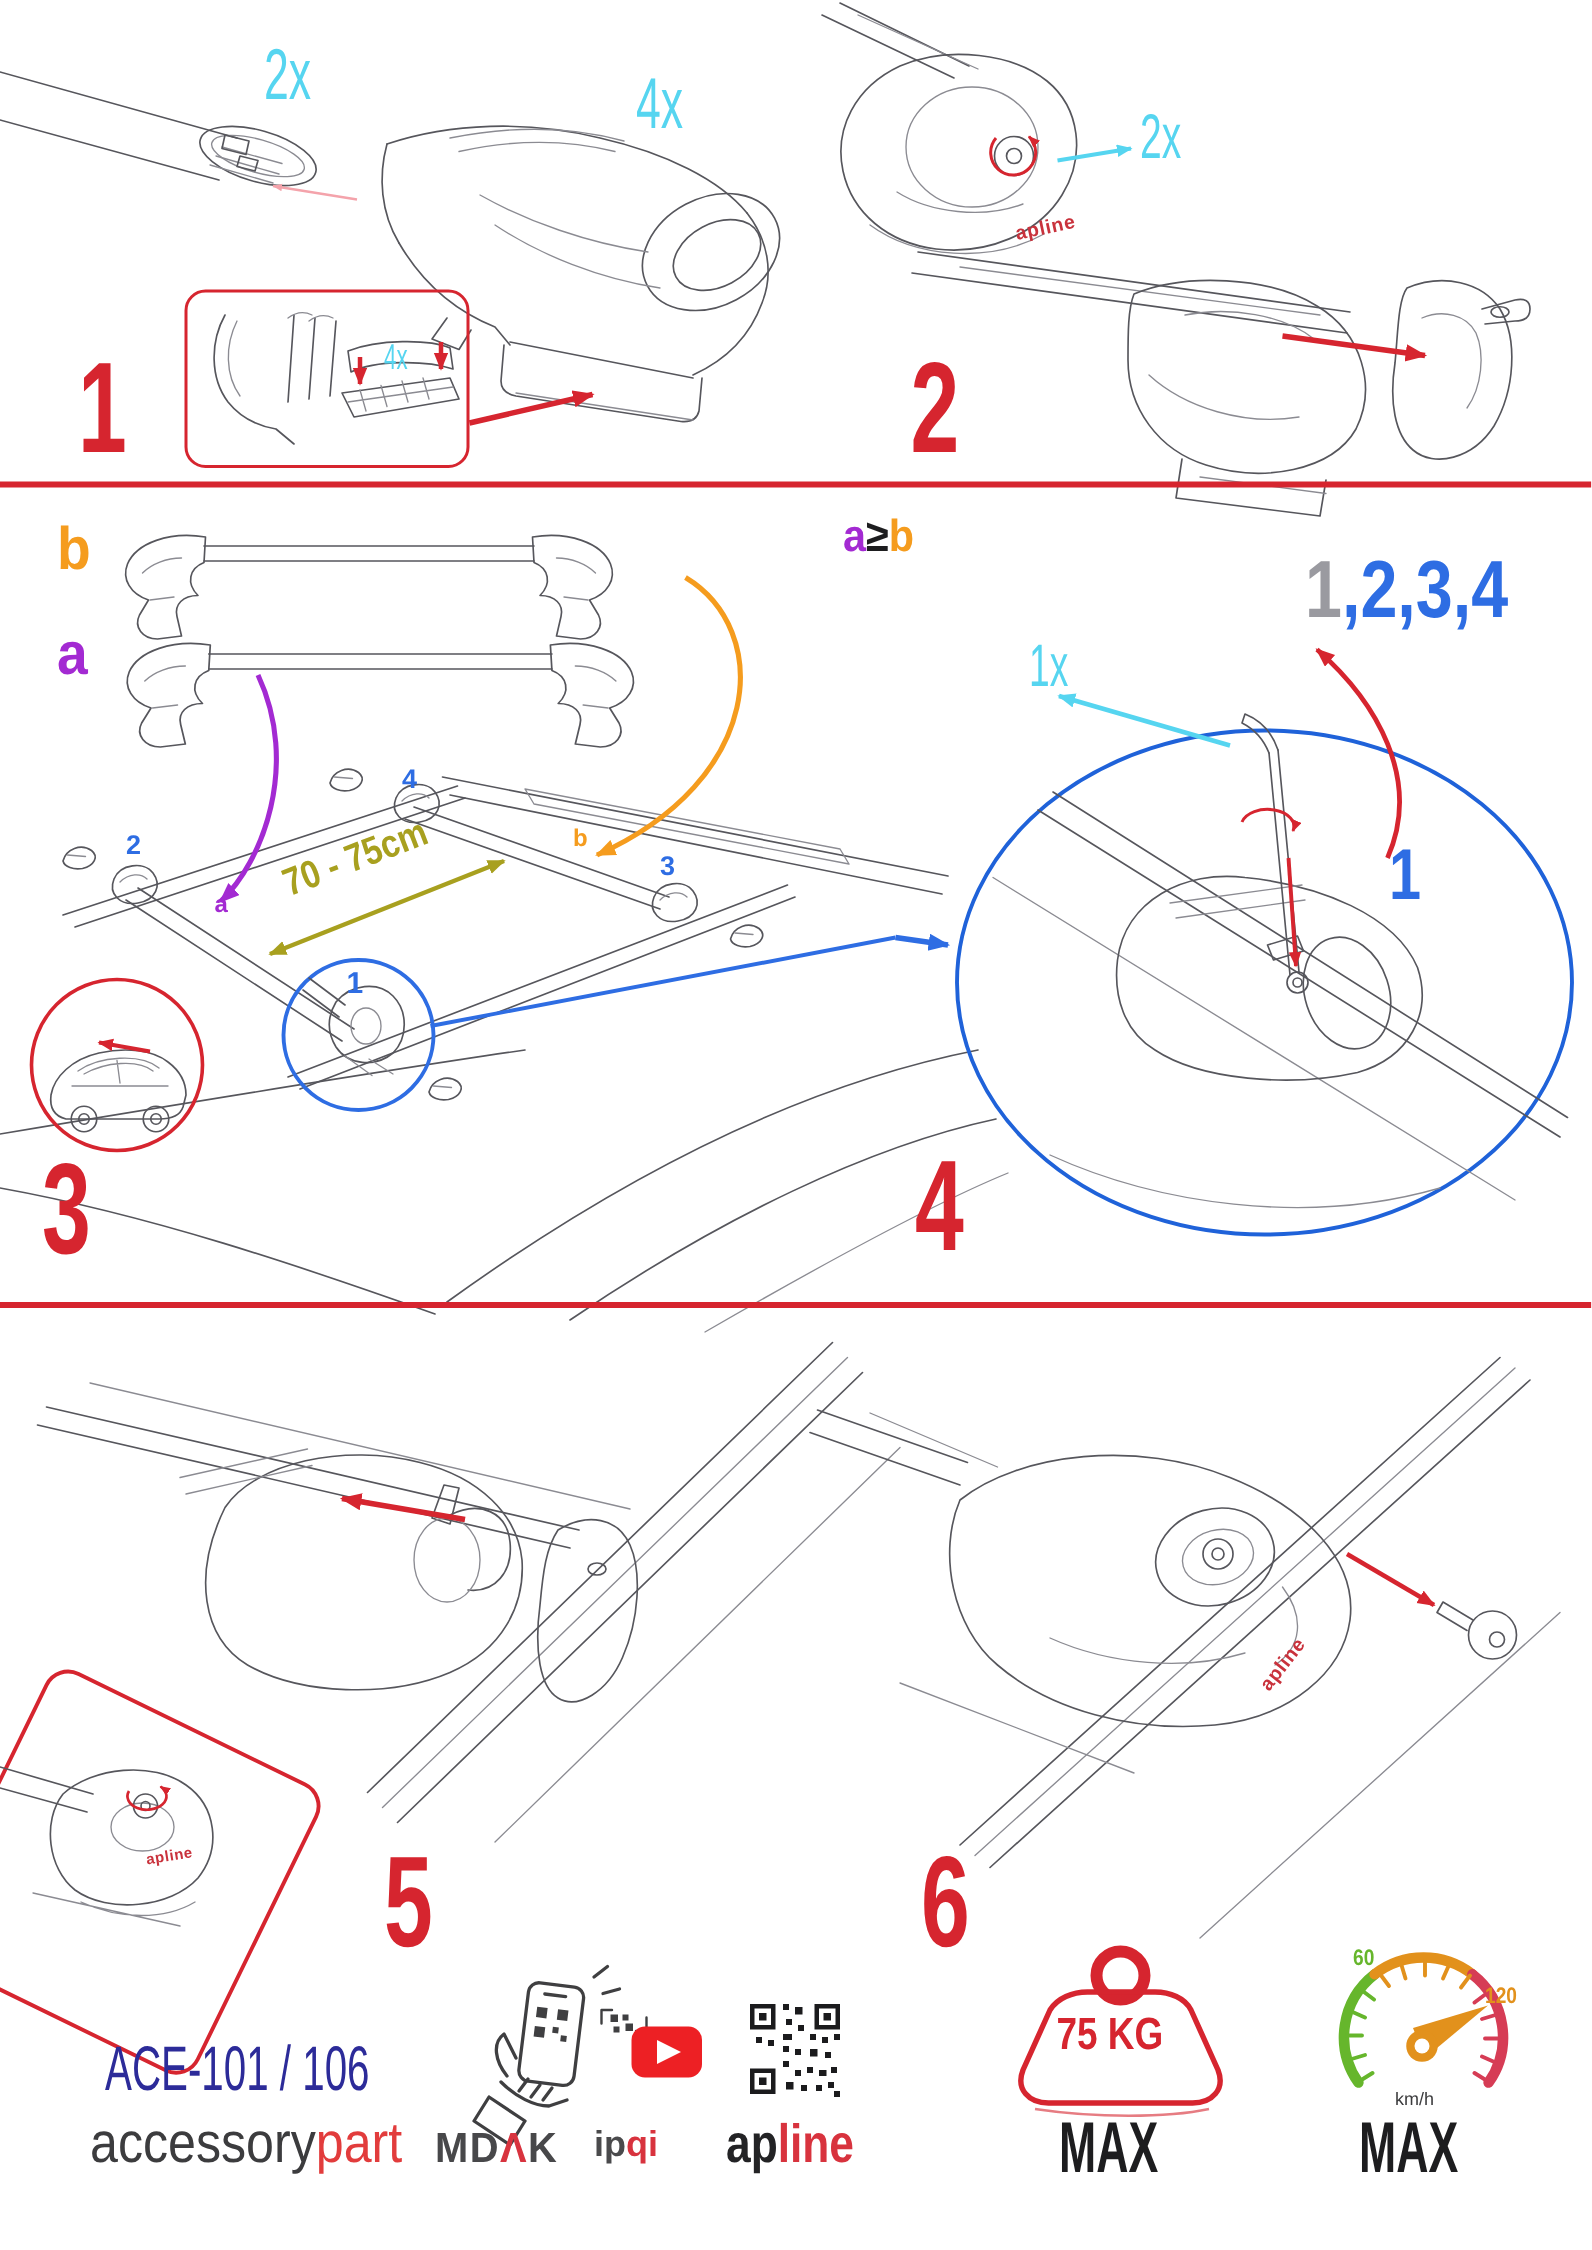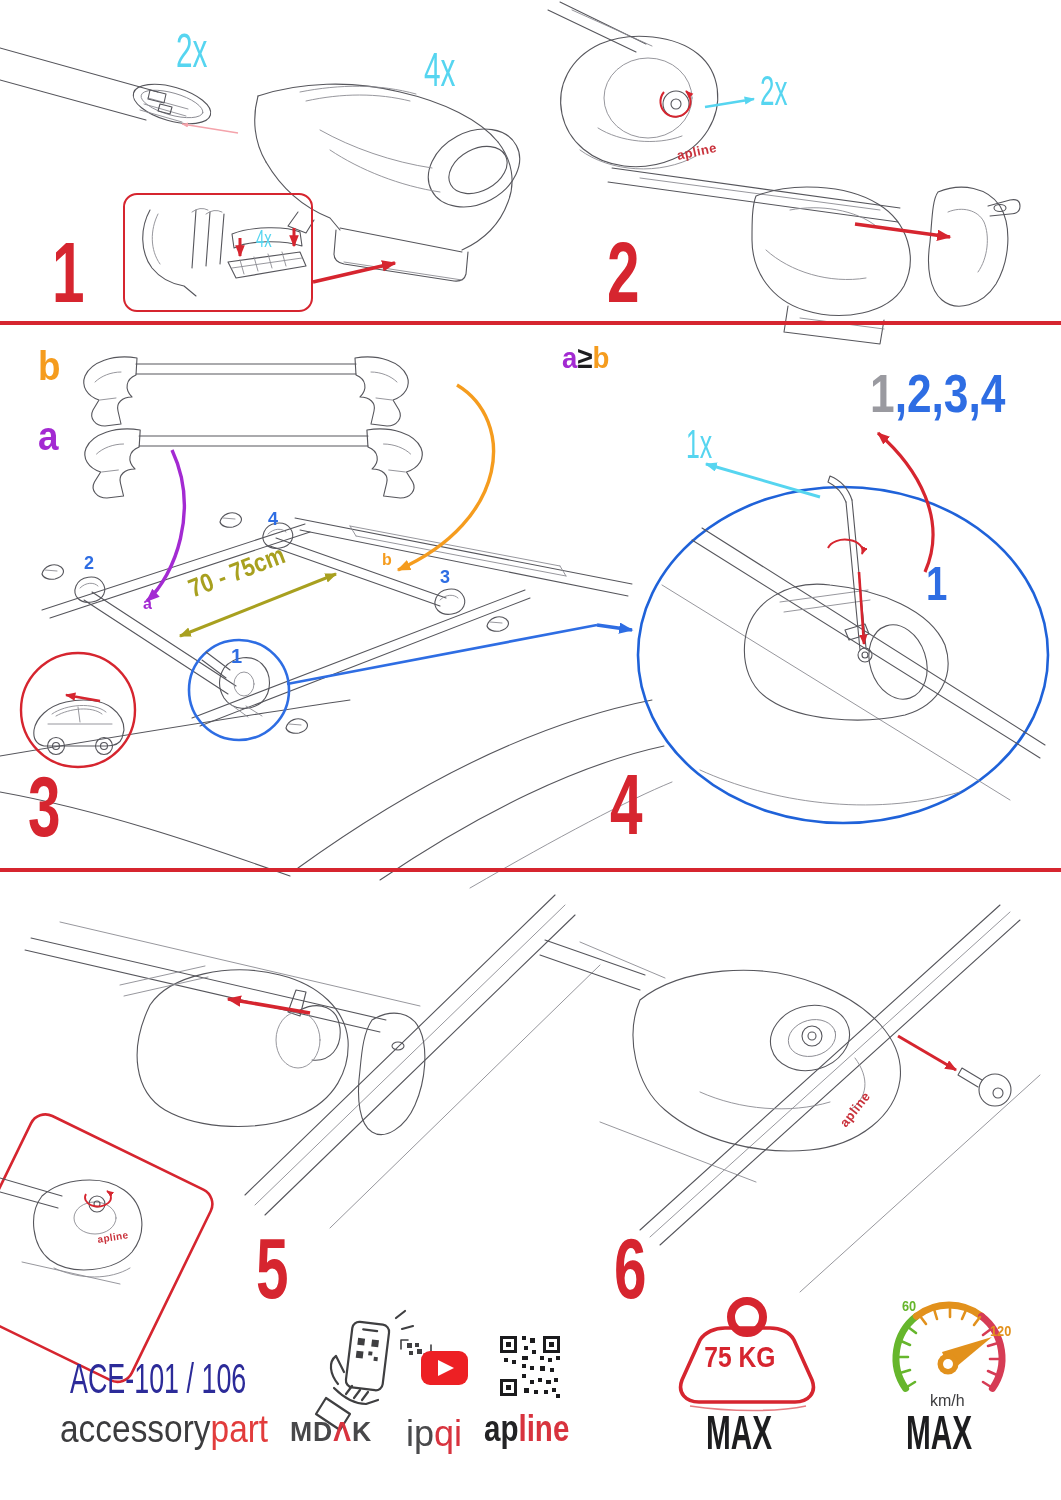--- a/index.html
+++ b/index.html
@@ -305,22 +305,22 @@
 <span class="lbl qty" style="left:686px;top:428px;font-size:40px">1x</span>
 <span class="lbl" style="left:926px;top:565px;font-size:48px;font-weight:700;color:#2e6de3;transform:scaleX(.8)">1</span>
 <span class="lbl stepnum" style="left:610px;top:770px">4</span>
 
 <span class="lbl stepnum" style="left:256px;top:1234px">5</span>
 <span class="lbl stepnum" style="left:614px;top:1234px">6</span>
 
 <span class="lbl" style="left:70px;top:1362px;font-size:42px;font-weight:400;color:#2c2b99;transform:scaleX(.64)">ACE-101 / 106</span>
 <span class="lbl" style="left:60px;top:1414px;font-size:38px;transform:scaleX(.88)"><span style="color:#3c3c3e">accessory</span><span style="color:#e23c3c">part</span></span>
 <span class="lbl" style="left:290px;top:1421px;font-size:28px;font-weight:700;letter-spacing:1px;transform:scaleX(.95)"><span style="color:#48484a">MD</span><span style="color:#d8333e">Λ</span><span style="color:#48484a">K</span></span>
-<span class="lbl" style="left:406px;top:1420px;font-size:36px;font-weight:400"><span style="color:#4a4a4c">ip</span><span style="color:#d8333e">qi</span></span>
+<span class="lbl" style="left:396px;top:1420px;font-size:24px;font-weight:700"><span style="color:#4a4a4c">ip</span><span style="color:#d8333e">qi</span></span>
 <span class="lbl" style="left:484px;top:1415px;font-size:36px;font-weight:600;transform:scaleX(.82)"><span style="color:#232325">ap</span><span style="color:#d8333e">line</span></span>
 <span class="lbl" style="left:703px;top:1345px;width:90px;text-align:center;font-size:30px;font-weight:700;color:#d6252f;transform:scaleX(.82)">75 KG</span>
 <span class="lbl max" style="left:706px;top:1414px">MAX</span>
 <span class="lbl" style="left:902px;top:1300px;font-size:15px;font-weight:700;color:#66b62c;transform:scaleX(.85)">60</span>
 <span class="lbl" style="left:990px;top:1325px;font-size:15px;font-weight:700;color:#e2911c;transform:scaleX(.85)">120</span>
-<span class="lbl" style="left:930px;top:1395px;font-size:16px;color:#3c3c3e">km/h</span>
+<span class="lbl" style="left:930px;top:1395px;font-size:12px;color:#3c3c3e">km/h</span>
 <span class="lbl max" style="left:906px;top:1414px">MAX</span>
 
 </div>
 
 </body></html>

